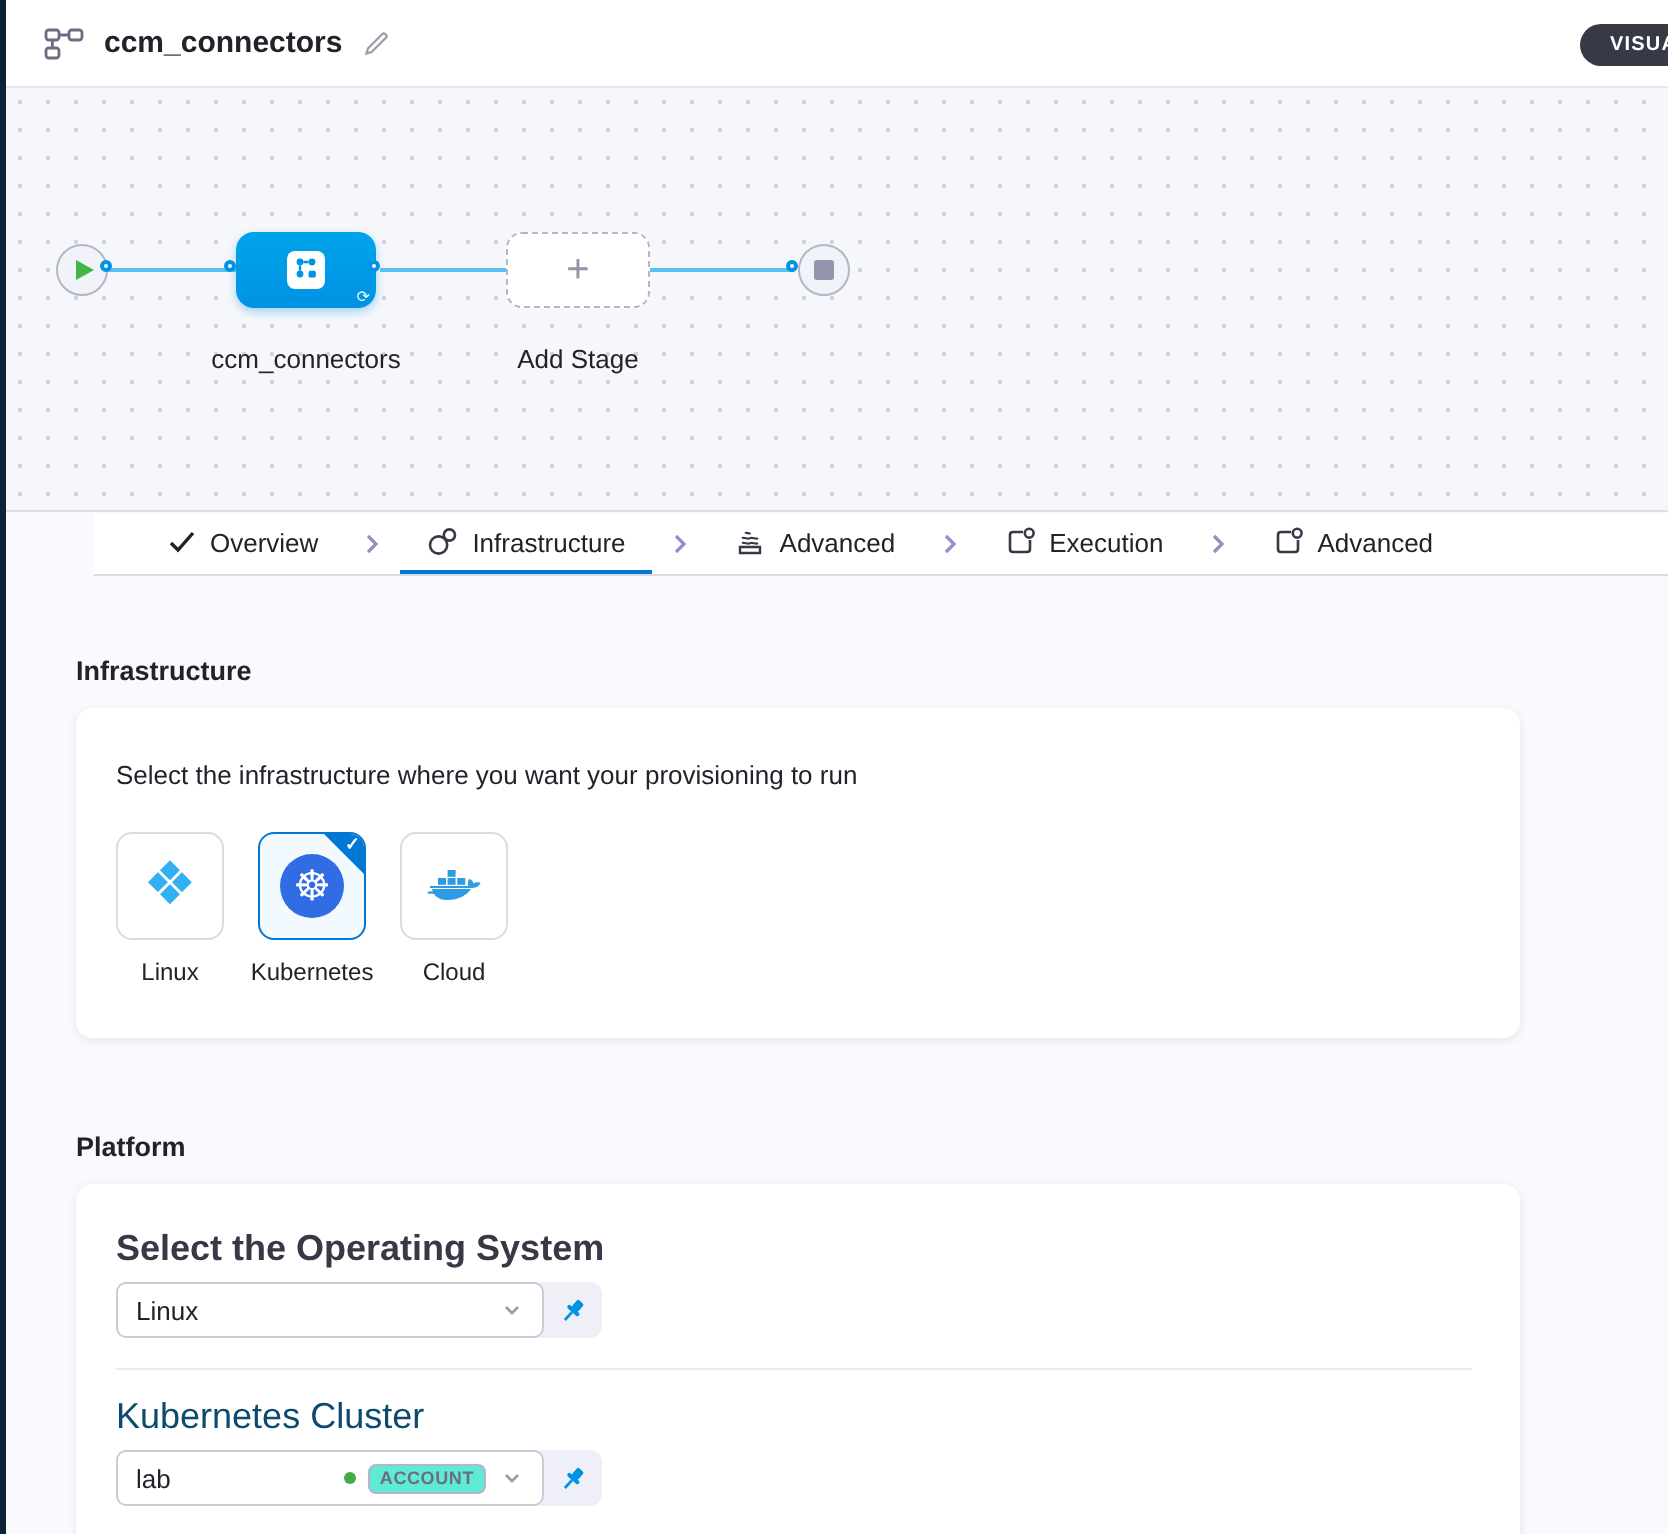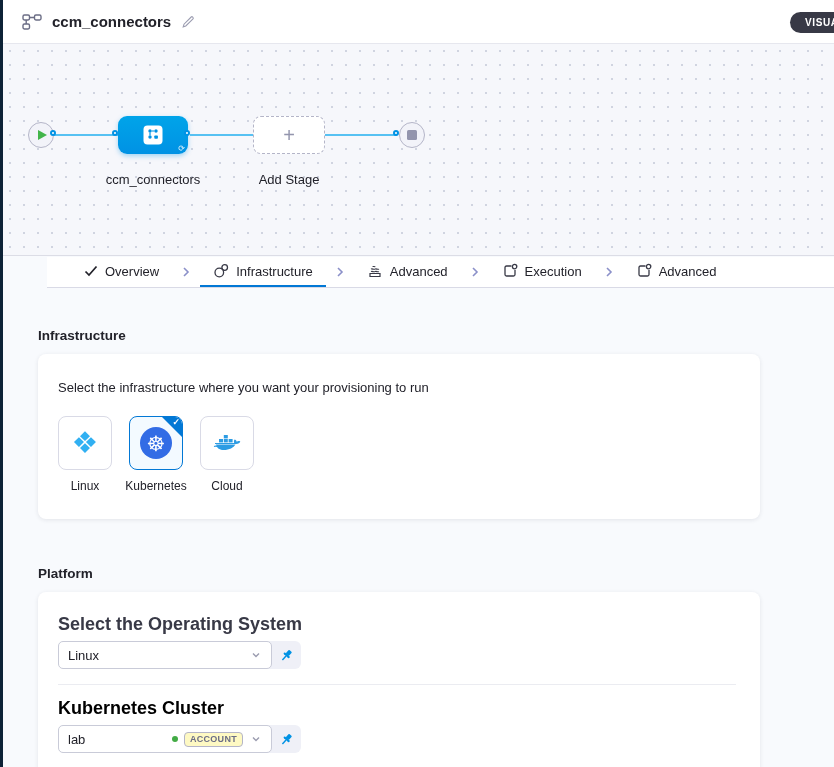--- a/index.html
+++ b/index.html
@@ -60,29 +60,29 @@
              border-top:20px solid #0278d5; border-left:20px solid transparent; }
   .opt-box.selected .sel-check { position:absolute; top:0px; right:2px; color:#ffffff; font-size:9px; font-weight:bold; }
   .opt-label { margin-top:9px; font-size:12px; color:#22222a; }
   .cloud-glyph { color:#31b0f2; font-size:30px; line-height:1; }
   .k8s-circle { width:32px; height:32px; border-radius:50%; background:#326ce5; display:flex;
                 align-items:center; justify-content:center; color:#ffffff; font-size:21px; line-height:1; }
 
   .platform-card { margin-top:47px; }
   .plat-inner { margin-top:11px; padding:22px 20px 26px 20px; }
   .field-label { font-size:18px; font-weight:bold; color:#383946; }
-  .field-label.muted { font-weight:bold; color:#000000; }
+  .field-label.muted { font-weight:normal; color:#0c4a6e; }
   .input-group { display:inline-flex; align-items:stretch; background:#eff0f7; border-radius:6px; margin-top:6px; }
   .select-box { width:214px; height:28px; background:#ffffff; border:1px solid #c9cbd8; border-radius:5px;
                 display:flex; align-items:center; padding:0 9px; font-size:13px; color:#22222a; cursor:pointer; }
   .select-box .val { flex:1; }
   .pin-btn { width:29px; display:flex; align-items:center; justify-content:center; cursor:pointer; }
   .divider { width:678px; border-bottom:1px solid #ebecf1; margin:15px 0 13px 0; }
   .badge-scope { border:1px solid #b4b5c8; border-radius:4px; padding:1.5px 5px; font-size:9px; font-weight:bold;
-                 letter-spacing:.3px; color:#6b6d85; background:#fef9c3; }
+                 letter-spacing:.3px; color:#6b6d85; background:#5eead4; }
   .green-dot { width:6px; height:6px; border-radius:50%; background:#42ab45; margin-right:6px; }
   .cluster-label { margin-top:1px; }
   .ns-label { margin-top:17px; }
   .chev-icon { display:flex; align-items:center; }
 </style>
 </head>
 <body>
 
 <div class="left-strip"></div>
 

